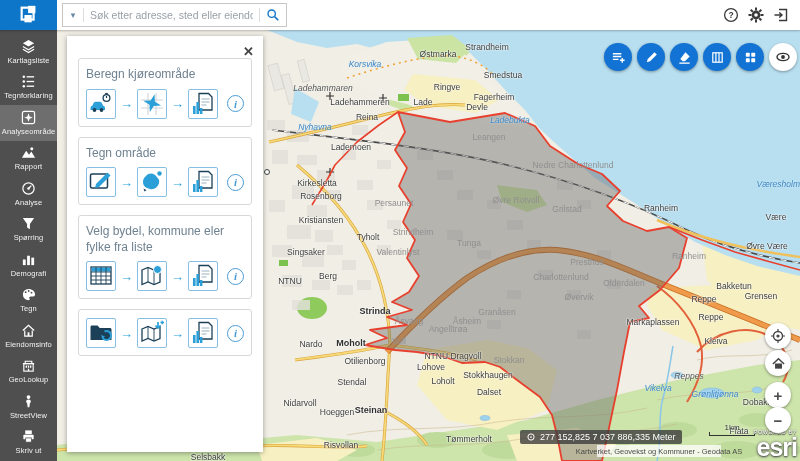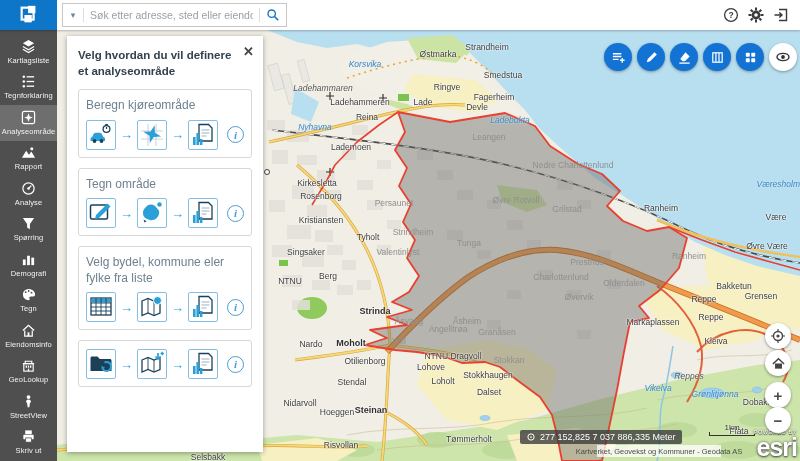--- a/index.html
+++ b/index.html
@@ -271,21 +271,21 @@
         <span class="ml ml-p" style="left: 396px; top: 326px;">NTNU Dragvoll</span>
         <span class="ml ml-p" style="left: 374px; top: 337px;">Lohove</span>
         <span class="ml ml-p" style="left: 386px; top: 351px;">Loholt</span>
         <span class="ml ml-p" style="left: 431px; top: 345px;">Stokkhaugen</span>
         <span class="ml ml-p" style="left: 432px; top: 362px;">Dalset</span>
         <span class="ml ml-d" style="left: 452px; top: 330px;">Stokkan</span>
         <span class="ml ml-p" style="left: 412px; top: 409px;">Tømmerholt</span>
         <span class="ml ml-d" style="left: 352px; top: 291px;">Åsvang</span>
         <span class="ml ml-d" style="left: 342px; top: 311px;">Voll</span>
         <span class="ml ml-d" style="left: 410px; top: 291px;">Åsheim</span>
-        <span class="ml ml-d" style="left: 440px; top: 282px; margin-top: 20px;">Granåsen</span>
+        <span class="ml ml-d" style="left: 440px; top: 282px;">Granåsen</span>
         <span class="ml ml-d" style="left: 391px; top: 299px;">Angelltrøa</span>
         <span class="ml ml-d" style="left: 516px; top: 135px;">Nedre Charlottenlund</span>
         <span class="ml ml-d" style="left: 510px; top: 179px;">Grilstad</span>
         <span class="ml ml-p" style="left: 604px; top: 178px;">Ranheim</span>
         <span class="ml ml-d" style="left: 632px; top: 226px;">Ranheim</span>
         <span class="ml ml-w" style="left: 726px; top: 154px;">Væresholmen</span>
         <span class="ml ml-p" style="left: 719px; top: 187px;">Være</span>
         <span class="ml ml-p" style="left: 710px; top: 216px;">Øvre Være</span>
         <span class="ml ml-d" style="left: 530px; top: 232px;">Presthus</span>
         <span class="ml ml-d" style="left: 504px; top: 247px;">Charlottenlund</span>
@@ -551,21 +551,20 @@
           <rect x="4.5" y="1.5" width="7" height="4" fill="#fff"></rect>
           <rect x="2.5" y="6" width="11" height="5" rx="1" fill="#fff"></rect>
           <rect x="5" y="9.5" width="6" height="4.5" fill="#fff" stroke="#4f4f4f" stroke-width="0.8"></rect>
         </svg>
       <span class="lbl">Skriv ut</span>
     </div>
   </div>
 
   <div id="panel">
     <span class="close">✕</span>
-    <h2>Velg hvordan du vil definere et analyseområde</h2>
 
     <div class="card">
       <div class="clabel">Beregn kjøreområde</div>
       <div class="crow">
         <div class="ibox">
           <svg width="26" height="26" viewBox="0 0 26 26">
               <circle cx="18.5" cy="7" r="3.4" fill="#fff" stroke="#1c4058" stroke-width="1.3"></circle>
               <path d="M18.5 7V4.9" stroke="#1c4058" stroke-width="1.2"></path>
               <path d="M17.2 2.6h2.6" stroke="#1c4058" stroke-width="1.3"></path>
               <path d="M2.5 19v-2c0-1.2.8-2 1.8-2.2l1.2-2.6c.5-1 1.3-1.5 2.5-1.5h3.4c1.2 0 2 .5 2.5 1.5l1.3 2.6c1 .2 1.8 1 1.8 2.2v2z" fill="#2a9fd8"></path>

